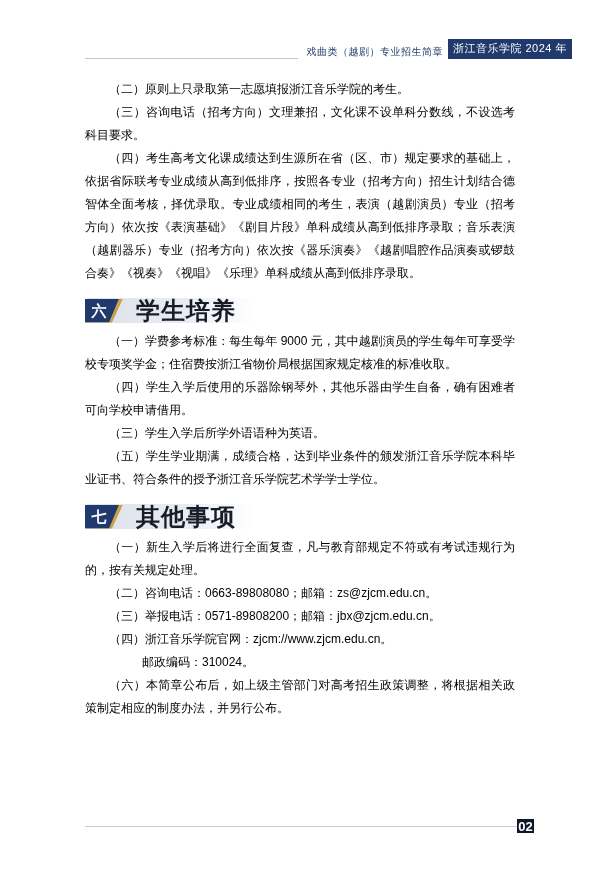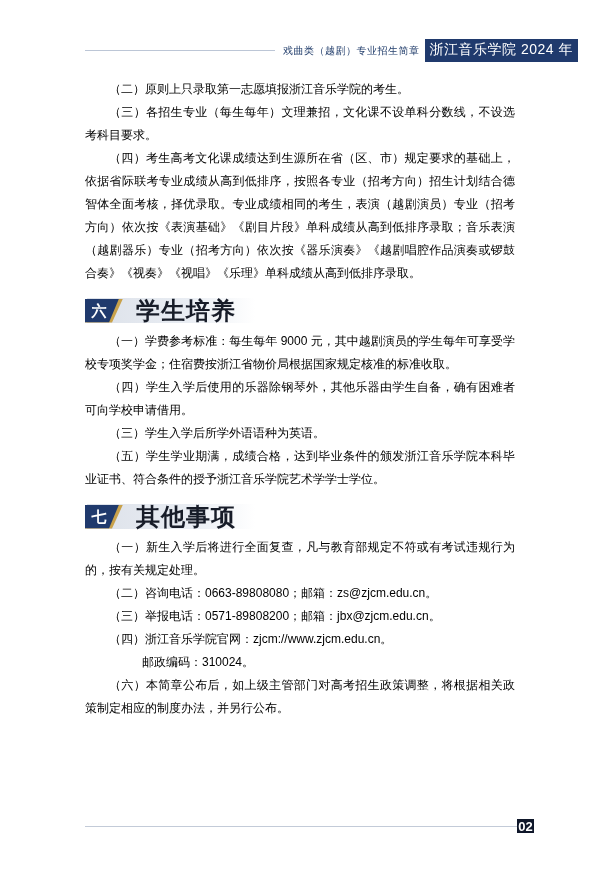--- a/index.html
+++ b/index.html
@@ -12,28 +12,28 @@
     background: #ffffff;
     overflow: hidden;
     font-family: "Liberation Sans", sans-serif;
   }
 
   
   .page-header {
     position: absolute;
     top: 39px;
     left: 85px;
-    right: 22px;
+    right: 28px;
     display: flex;
-    align-items: center;
+    align-items: flex-end;
   }
   .hline { flex: 1; height: 1px; background: #bcc6d6; margin-right: 8px; }
   .htitle { color: #27426f; font-size: 10px; white-space: nowrap; letter-spacing: .5px; }
   .hbadge {
-    background: #203a6d; color: #ffffff; font-size: 14px;
+    background: #203a6d; color: #ffffff; font-size: 11px;
     padding: 2px 5px 3px; margin-left: 5px; white-space: nowrap; letter-spacing: .5px;
   }
 
   
   .body { position: absolute; top: 78px; left: 85px; width: 430px; }
   .para {
     margin: 0;
     font-size: 12px;
     line-height: 23px;
     color: #000000;
@@ -106,21 +106,21 @@
 
   <header class="page-header">
     <span class="hline"></span>
     <span class="htitle">戏曲类（越剧）专业招生简章</span>
     <span class="hbadge">浙江音乐学院 2024 年</span>
   </header>
 
   <main class="body">
 
     <p class="para">（二）原则上只录取第一志愿填报浙江音乐学院的考生。</p>
-    <p class="para">（三）各招生专业（每生每年）文理兼招，文化课不设单科分数线，不设选考科目要求。</p>
+    <p class="para">（三）咨询电话（招考方向）文理兼招，文化课不设单科分数线，不设选考科目要求。</p>
     <p class="para">（四）考生高考文化课成绩达到生源所在省（区、市）规定要求的基础上，依据省际联考专业成绩从高到低排序，按照各专业（招考方向）招生计划结合德智体全面考核，择优录取。专业成绩相同的考生，表演（越剧演员）专业（招考方向）依次按《表演基础》《剧目片段》单科成绩从高到低排序录取；音乐表演（越剧器乐）专业（招考方向）依次按《器乐演奏》《越剧唱腔作品演奏或锣鼓合奏》《视奏》《视唱》《乐理》单科成绩从高到低排序录取。</p>
 
     <div class="sec-head">
       <span class="strip"></span>
       <span class="sec-num">
           <span class="sec-num-text">六</span>
         </span>
       <span class="sec-title">学生培养</span>
     </div>
 

